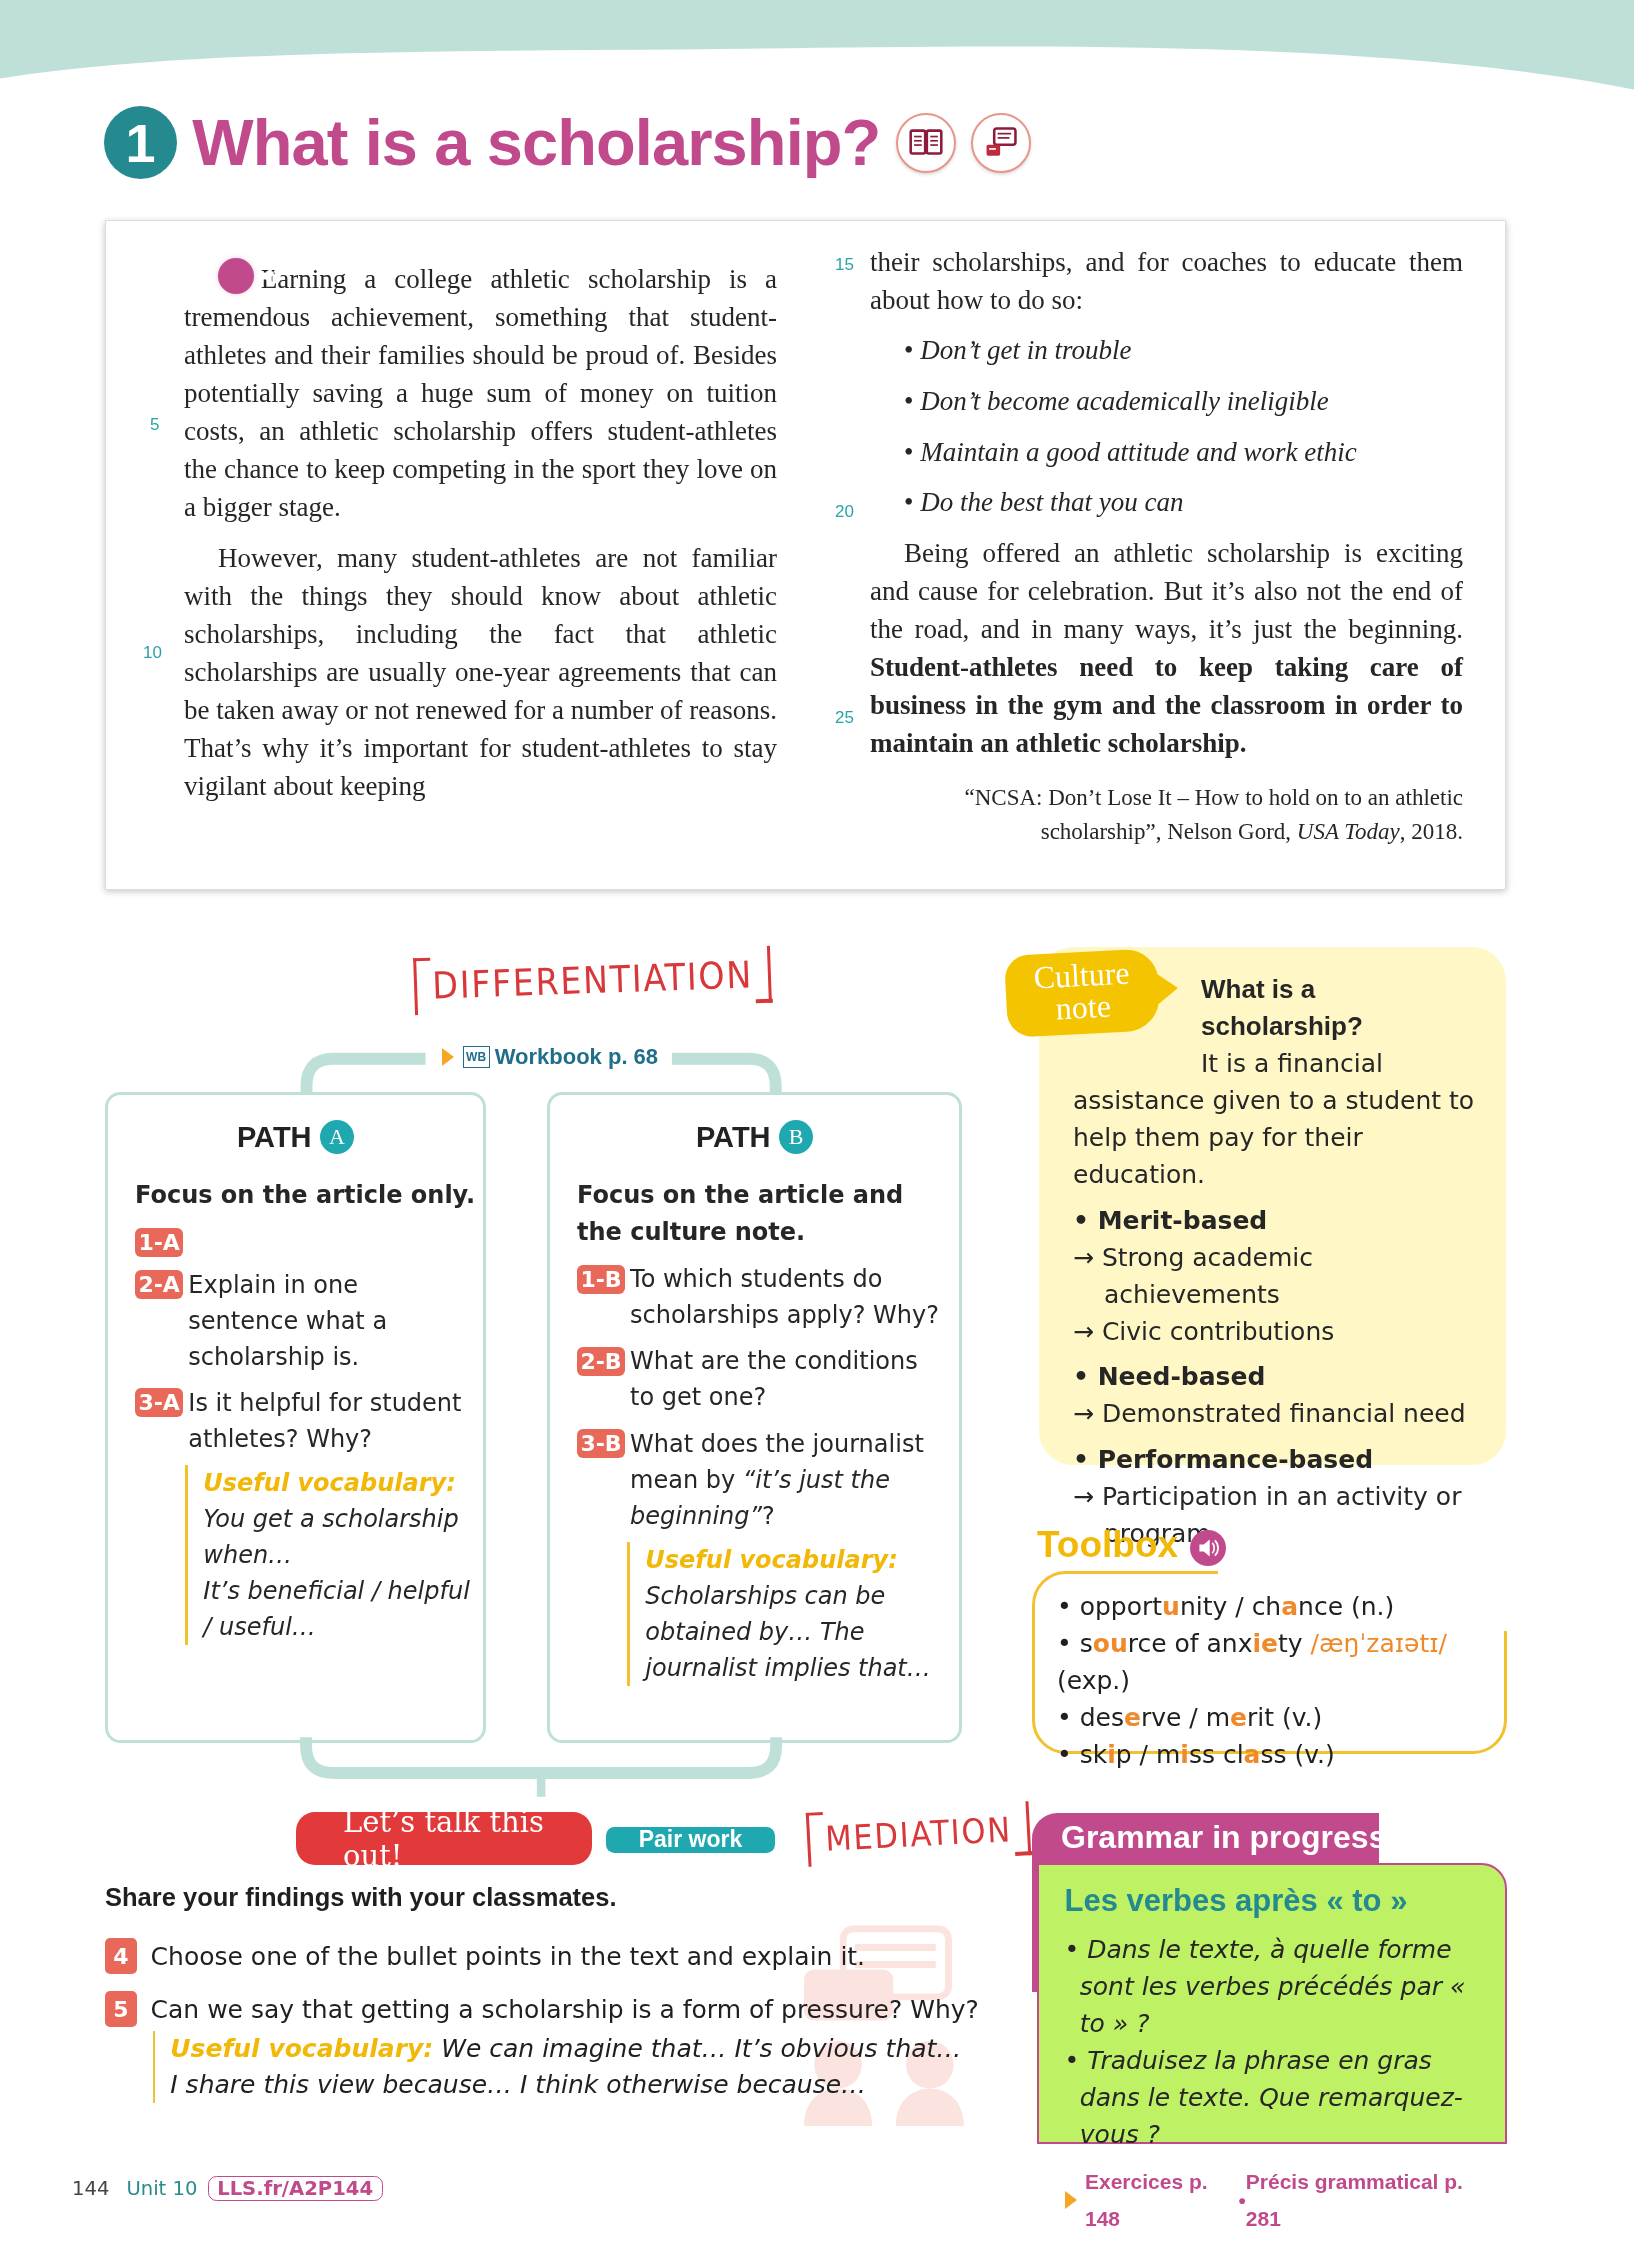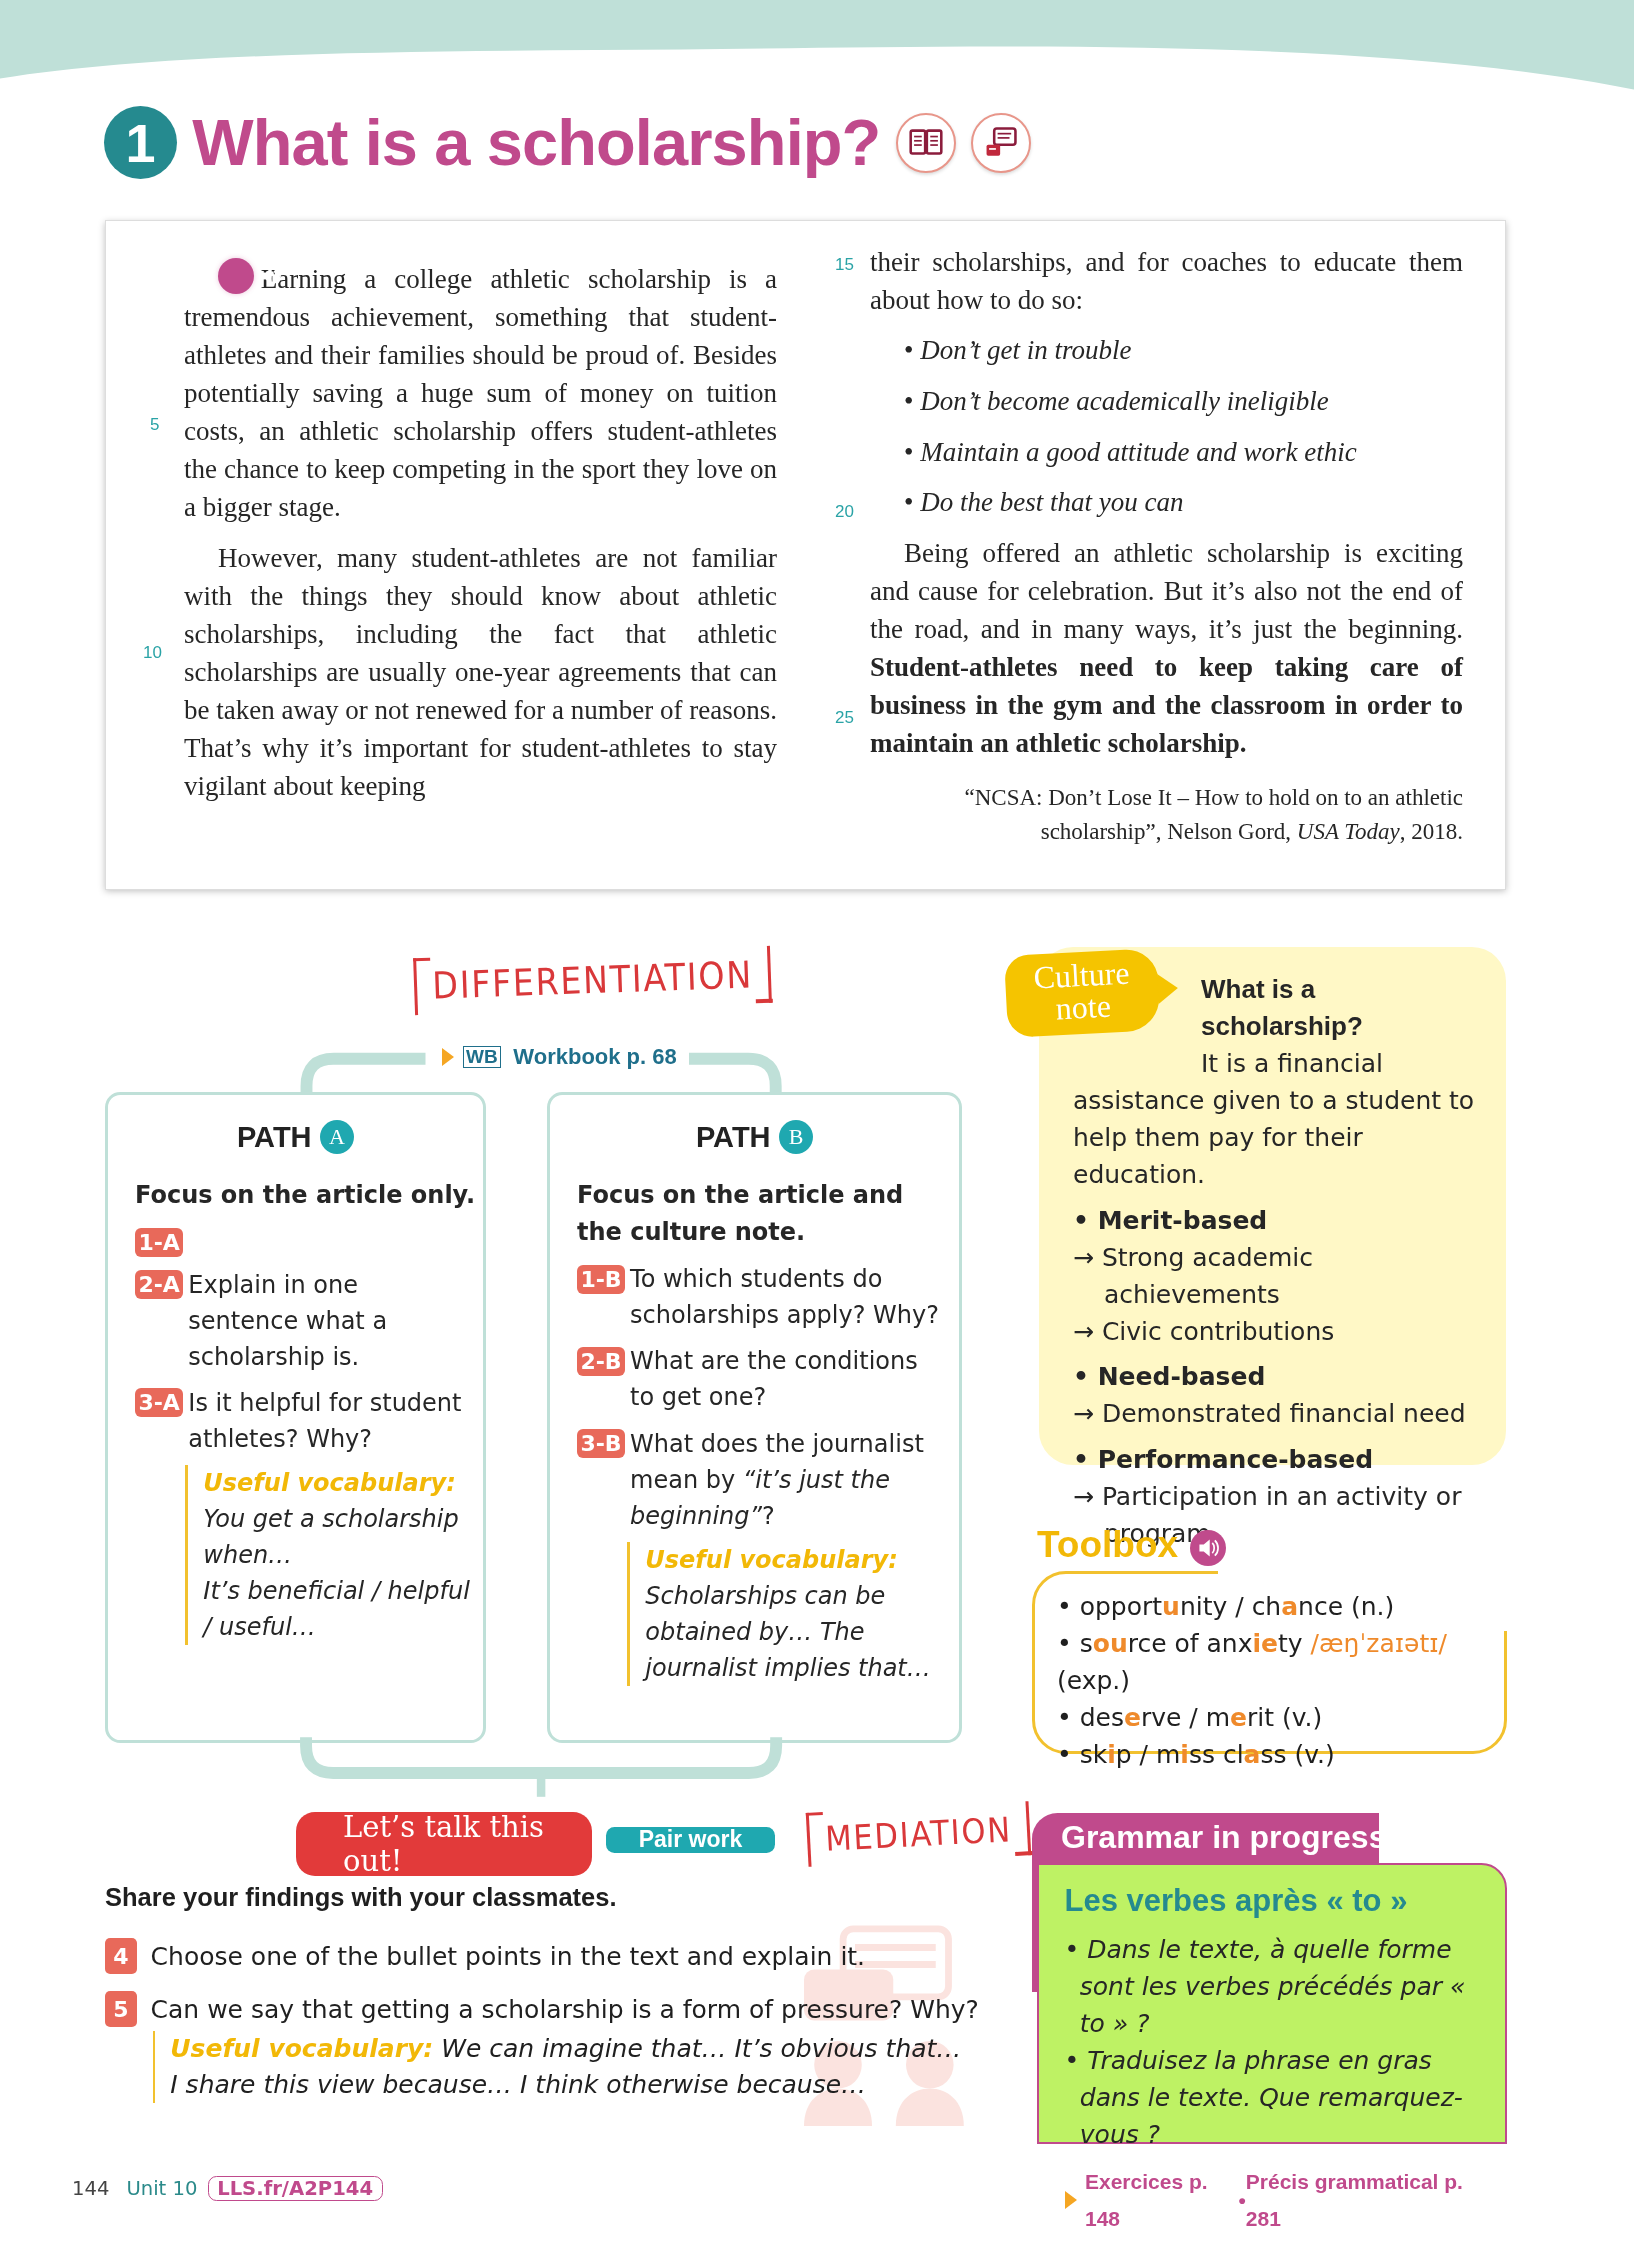--- a/index.html
+++ b/index.html
@@ -39,21 +39,21 @@
   .stamp { position: absolute; font-family: "DejaVu Sans Condensed", "DejaVu Sans", sans-serif; color: #d9383a;
     font-size: 37px; letter-spacing: 1.7px; padding: 6.8px 15.3px; border-left: 3.4px solid #d9383a; border-right: 3.4px solid #d9383a; }
   .stamp::before, .stamp::after { content: ""; position: absolute; width: 17px; height: 3.4px; background: #d9383a; }
   .stamp::before { left: -3.4px; top: 0; }
   .stamp::after { right: -3.4px; bottom: 0; }
   .stamp-diff { left: 414px; top: 952px; transform: rotate(-2deg); }
   .stamp-med { left: 807px; top: 1807px; transform: rotate(-3deg); font-size: 34px; }
   .workbook { position: absolute; left: 430px; top: 1044px; background: #fff; padding: 0 12px; display: flex; align-items: center;
     font-family: "Liberation Sans", sans-serif; font-weight: bold; font-size: 22px; color: #1f6f8b; }
   .wb-arrow { width: 0; height: 0; border-top: 9.4px solid transparent; border-bottom: 9.4px solid transparent; border-left: 12px solid #f5a623; margin-right: 8.5px; }
-  .wb-icon { border: 1.7px solid #1f6f8b; font-size: 19px; padding: 0 2.6px; margin-right: 12px; line-height: 20.4px; }
+  .wb-icon { border: 1.7px solid #1f6f8b; font-size: 12px; padding: 0 2.6px; margin-right: 5px; line-height: 20.4px; }
 
   .path-box { position: absolute; top: 1092px; border: 3.4px solid #bfe0d8; border-radius: 15.3px; background: #fff; height: 651px;
     font-family: "DejaVu Sans", sans-serif; font-size: 24px; line-height: 36px; color: #262626; }
   .path-a { left: 105px; width: 381px; }
   .path-b { left: 547px; width: 415px; }
   .path-title { text-align: center; margin-top: 24px; font-family: "Liberation Sans", sans-serif; font-weight: bold; font-size: 29px; color: #222;
     display: flex; align-items: center; justify-content: center; gap: 8.5px; }
   .path-letter { width: 34px; height: 34px; border-radius: 50%; background: #1fa8b0; color: #fff; font-family: "Liberation Serif", serif; font-size: 22px;
     display: inline-flex; align-items: center; justify-content: center; font-weight: normal; }
   .path-focus { font-weight: bold; font-size: 24px; margin: 22px 0 8.5px 27px; width: 341px; line-height: 37px; }
@@ -88,21 +88,21 @@
   
   .grammar-tab { position: absolute; left: 1032px; top: 1813px; width: 347px; height: 179px; background: #c04a8c; border-top-left-radius: 25.5px; }
   .grammar-title { position: absolute; left: 1061px; top: 1819px; color: #fff; font-family: "Liberation Sans", sans-serif; font-weight: bold; font-size: 32px; }
   .grammar-box { position: absolute; left: 1037px; top: 1863px; width: 470px; height: 281px; background: #bef264; border: 2.6px solid #c04a8c; border-top-right-radius: 25.5px;
     padding: 17px 17px 0 25.5px; font-family: "DejaVu Sans", sans-serif; font-size: 25px; line-height: 37px; color: #262626; }
   .grammar-sub { font-family: "Liberation Sans", sans-serif; font-weight: bold; font-size: 31px; color: #258a8f; margin-bottom: 12px; }
   .grammar-item { padding-left: 15.3px; text-indent: -15.3px; font-style: italic; }
   .grammar-links { margin-top: 10.2px; font-family: "Liberation Sans", sans-serif; font-weight: bold; font-size: 21px; color: #c04a8c; display: flex; align-items: center; }
 
   
-  .talk-btn { position: absolute; left: 296px; top: 1812px; width: 296px; height: 64px; background: #e23a3a; border-radius: 19px; color: #fff;
+  .talk-btn { position: absolute; left: 296px; top: 1812px; width: 296px; height: 53px; background: #e23a3a; border-radius: 19px; color: #fff;
     font-family: "DejaVu Serif", serif; font-size: 29px; display: flex; align-items: center; justify-content: center; padding-left: 47px; }
   .pair-btn { position: absolute; left: 606px; top: 1827px; width: 169px; height: 26px; background: #1fa8b0; border-radius: 8.5px; color: #fff;
     font-family: "Liberation Sans", sans-serif; font-weight: bold; font-size: 23px; display: flex; align-items: center; justify-content: flex-end; gap: 6.8px; flex-direction: column; }
   .share { position: absolute; left: 105px; top: 1883px; font-family: "Liberation Sans", sans-serif; font-weight: bold; font-size: 25.5px; }
   .task { position: absolute; left: 105px; display: flex; align-items: center; font-family: "DejaVu Sans", sans-serif; font-size: 25px; }
   .task-badge { width: 32px; height: 36px; background: #e8695a; color: #fff; border-radius: 5.1px; display: flex; align-items: center; justify-content: center; font-weight: bold; margin-right: 13.6px; font-size: 22px; }
   .talk-vocab { position: absolute; left: 153px; top: 2031px; border-left: 2.6px solid #f2c12e; padding-left: 15.3px; font-style: italic; font-size: 25px; line-height: 36px; }
 
   .deco { position: absolute; left: 804px; top: 1922px; opacity: 1; }
 

